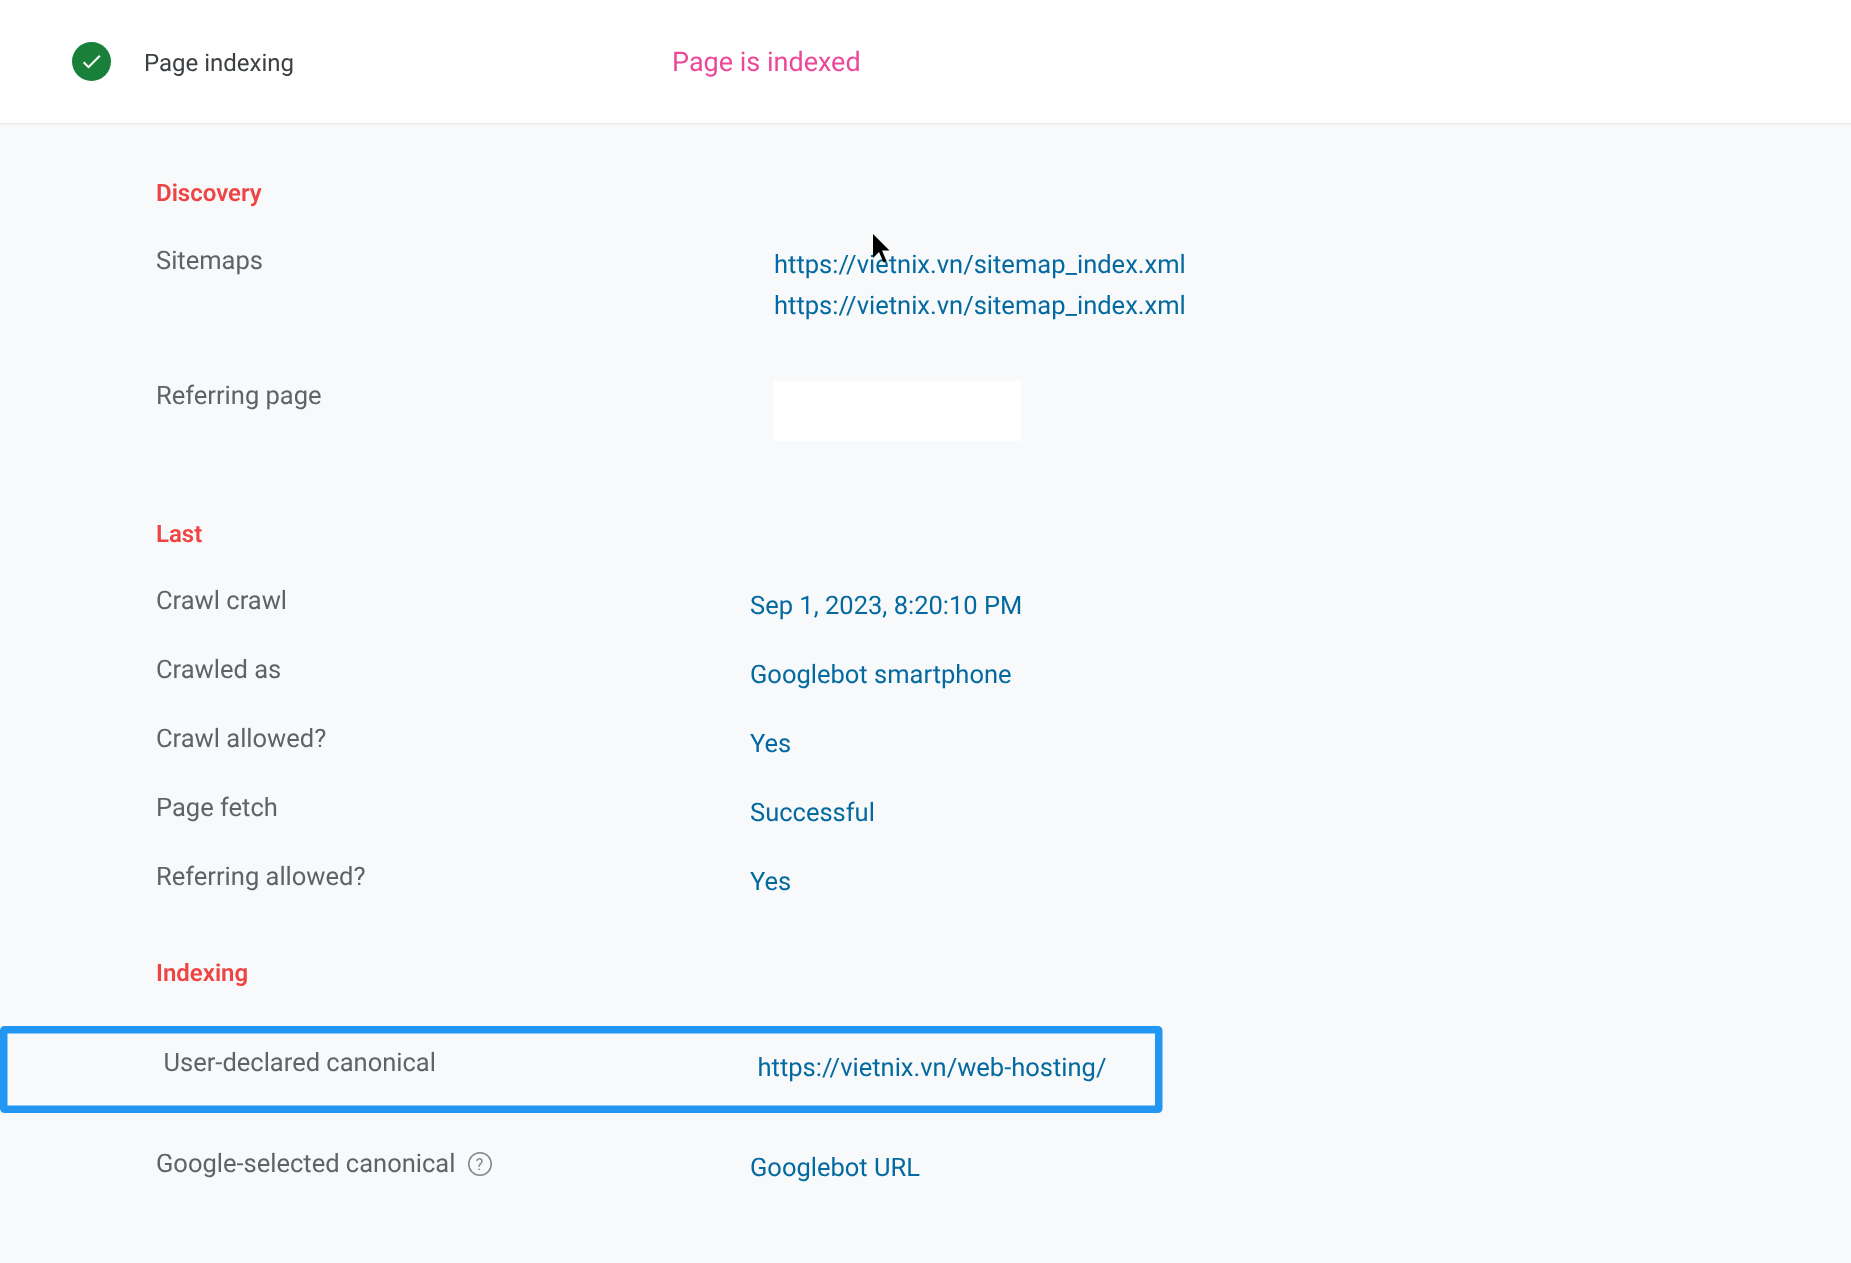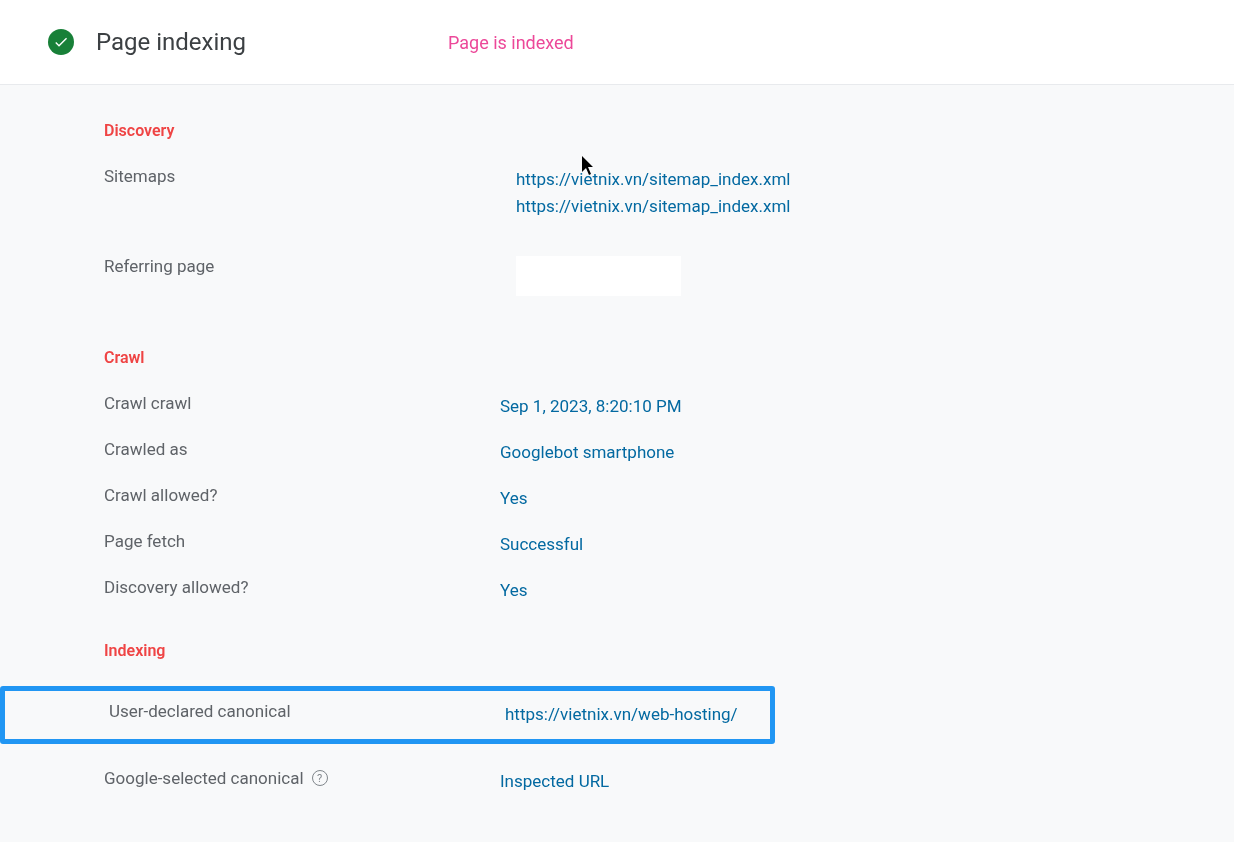--- a/index.html
+++ b/index.html
@@ -37,21 +37,21 @@
       align-items: center;
       justify-content: center;
       flex-shrink: 0;
     }
     .check-icon svg {
       width: 16px;
       height: 16px;
       fill: #ffffff;
     }
     .header-label {
-      font-size: 24px;
+      font-size: 16px;
       color: #3c4043;
       width: 330px;
     }
     .header-value {
       font-size: 18px;
       color: #ec4899;
     }
     .details {
       padding: 36px 0 0 104px;
     }
@@ -175,57 +175,57 @@
       </div>
     </div>
 
     <div class="row tall-row">
       <div class="row-label">Referring page</div>
       <div class="row-value">
         <span class="blank-value"></span>
       </div>
     </div>
 
-    <div class="section-title">Crawl</div>
+    <div class="section-title">Last</div>
 
     <div class="crawl-section">
       <div class="row">
         <div class="row-label">Crawl crawl</div>
         <div class="row-value">Sep 1, 2023, 8:20:10 PM</div>
       </div>
       <div class="row">
         <div class="row-label">Crawled as</div>
         <div class="row-value">Googlebot smartphone</div>
       </div>
       <div class="row">
         <div class="row-label">Crawl allowed?</div>
         <div class="row-value">Yes</div>
       </div>
       <div class="row">
         <div class="row-label">Page fetch</div>
         <div class="row-value">Successful</div>
       </div>
       <div class="row">
-        <div class="row-label">Discovery allowed?</div>
+        <div class="row-label">Referring allowed?</div>
         <div class="row-value">Yes</div>
       </div>
     </div>
 
     <div class="indexing-section">
       <div class="section-title">Indexing</div>
 
       <div class="highlight-box">
         <div class="row">
           <div class="row-label">User-declared canonical</div>
           <div class="row-value">https://vietnix.vn/web-hosting/</div>
         </div>
       </div>
 
       <div class="row">
         <div class="row-label">
           <span>Google-selected canonical</span>
           <span class="help-icon">?</span>
         </div>
-        <div class="row-value">Inspected URL</div>
+        <div class="row-value">Googlebot URL</div>
       </div>
     </div>
   </div>
 </div>
 
 </body></html>

